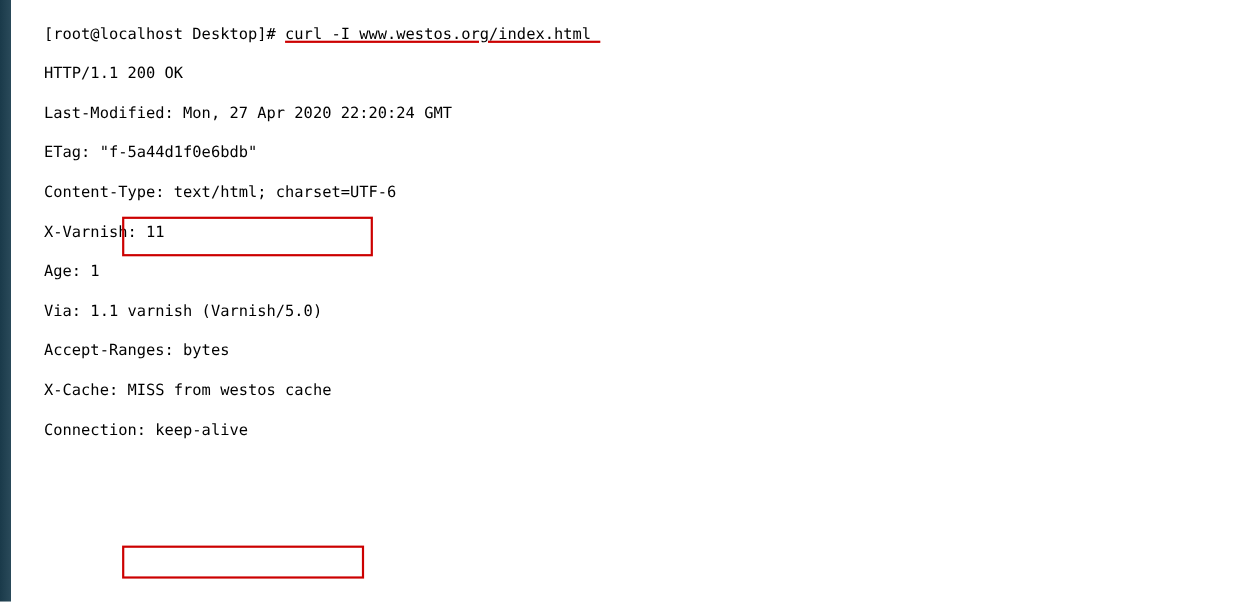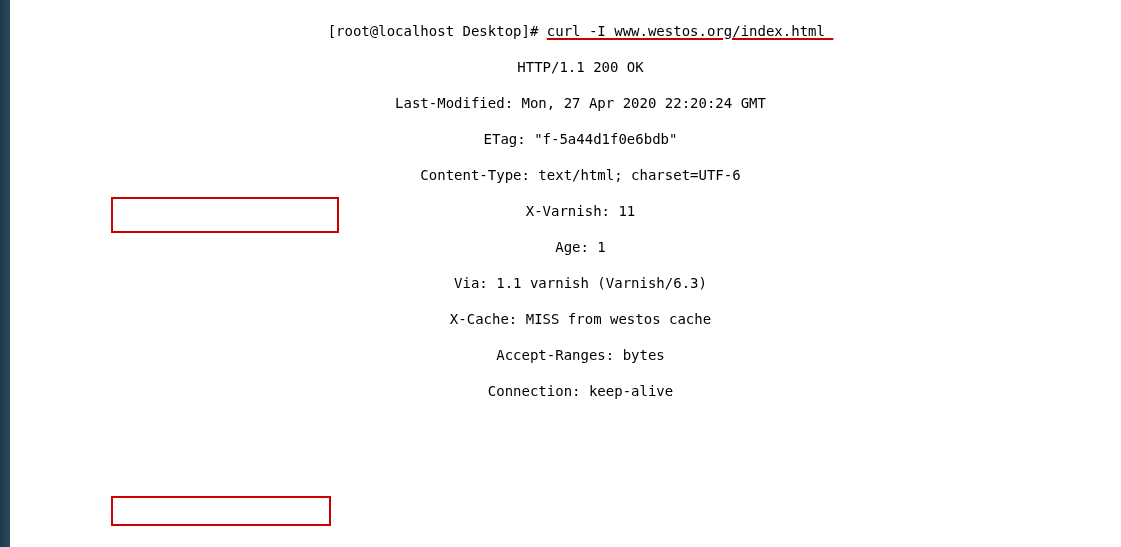--- a/index.html
+++ b/index.html
@@ -34,21 +34,20 @@
   .terminal {
     position: absolute;
     left: 40px;
     top: 4px;
     right: 0;
     white-space: pre;
   }
   .line {
     display: block;
     height: 18px;
-    text-align: center;
   }
   .underline-red {
     text-decoration: underline;
     text-decoration-color: #cc0000;
     text-decoration-thickness: 2px;
     text-underline-offset: 2px;
   }
   .box-red {
     position: absolute;
     border: 2px solid #cc0000;
@@ -62,23 +61,23 @@
 <div class="gutter"></div>
 
 <div class="terminal">
 <span class="line"><span>[root@localhost Desktop]# </span><span class="underline-red">curl -I www.westos.org/index.html </span></span>
 <span class="line">HTTP/1.1 200 OK</span>
 <span class="line">Last-Modified: Mon, 27 Apr 2020 22:20:24 GMT</span>
 <span class="line">ETag: "f-5a44d1f0e6bdb"</span>
 <span class="line">Content-Type: text/html; charset=UTF-6</span>
 <span class="line">X-Varnish: 11</span>
 <span class="line">Age: 1</span>
-<span class="line">Via: 1.1 varnish (Varnish/6.3)</span>
+<span class="line">Via: 1.1 varnish (Varnish/5.0)</span>
+<span class="line">Accept-Ranges: bytes</span>
 <span class="line"><span>X-Cache: </span><span>MISS from westos cache</span></span>
-<span class="line">Accept-Ranges: bytes</span>
 <span class="line">Connection: keep-alive</span>
 <span class="line"> </span>
 
 
 
 
 
 
 
 

